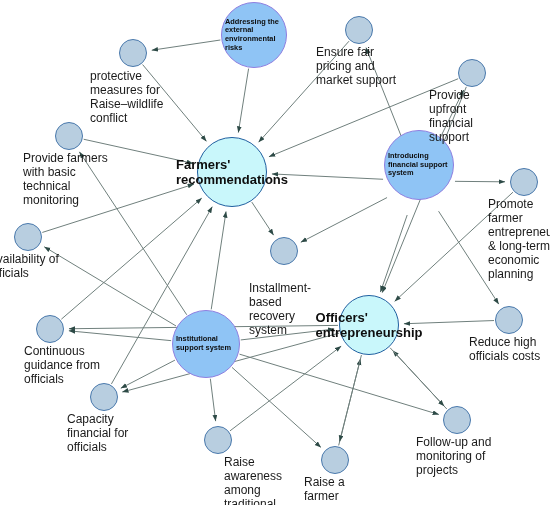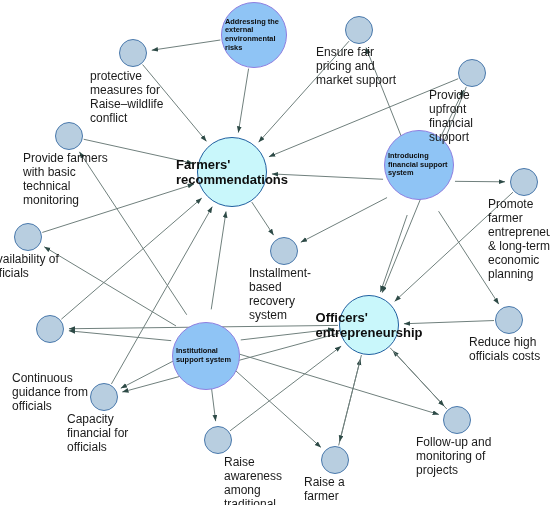--- a/index.html
+++ b/index.html
@@ -73,41 +73,41 @@
       </div>
       <div class="node hub" style="left: 339px; top: 295px; width: 60px; height: 60px;">
         <span>Officers' entrepreneurship</span>
       </div>
       <div class="node driver" style="left: 221px; top: 2px; width: 66px; height: 66px;">
         <span>Addressing the external environmental risks</span>
       </div>
       <div class="node driver" style="left: 384px; top: 130px; width: 70px; height: 70px;">
         <span>Introducing financial support system</span>
       </div>
-      <div class="node driver" style="left: 172px; top: 322px; width: 68px; height: 68px;">
+      <div class="node driver" style="left: 172px; top: 310px; width: 68px; height: 68px;">
         <span>Institutional support system</span>
       </div>
       <div class="node leaf" style="left: 119px; top: 39px; width: 28px; height: 28px;"></div>
       <div class="leaf-label" style="left: 90px; top: 70px; width: 86px;">protective measures for Raise–wildlife conflict</div>
       <div class="node leaf" style="left: 345px; top: 16px; width: 28px; height: 28px;"></div>
       <div class="leaf-label" style="left: 316px; top: 46px; width: 86px;">Ensure fair pricing and market support</div>
       <div class="node leaf" style="left: 458px; top: 59px; width: 28px; height: 28px;"></div>
       <div class="leaf-label" style="left: 429px; top: 89px; width: 62px;">Provide upfront financial support</div>
       <div class="node leaf" style="left: 55px; top: 122px; width: 28px; height: 28px;"></div>
       <div class="leaf-label" style="left: 23px; top: 152px; width: 92px;">Provide farmers with basic technical monitoring</div>
       <div class="node leaf" style="left: 510px; top: 168px; width: 28px; height: 28px;"></div>
       <div class="leaf-label" style="left: 488px; top: 198px; width: 72px;">Promote farmer entrepreneurship &amp; long-term economic planning</div>
       <div class="node leaf" style="left: 14px; top: 223px; width: 28px; height: 28px;"></div>
       <div class="leaf-label" style="left: -11px; top: 253px; width: 78px;">Availability of officials</div>
       <div class="node leaf" style="left: 270px; top: 237px; width: 28px; height: 28px;"></div>
-      <div class="leaf-label" style="left: 249px; top: 267px; width: 70px;">Installment-based recovery system</div>
+      <div class="leaf-label" style="left: 249px; top: 282px; width: 70px;">Installment-based recovery system</div>
       <div class="node leaf" style="left: 495px; top: 306px; width: 28px; height: 28px;"></div>
       <div class="leaf-label" style="left: 469px; top: 336px; width: 80px;">Reduce high officials costs</div>
       <div class="node leaf" style="left: 36px; top: 315px; width: 28px; height: 28px;"></div>
-      <div class="leaf-label" style="left: 12px; top: 345px; width: 86px; margin-top: 27px;">Continuous guidance from officials</div>
+      <div class="leaf-label" style="left: 24px; top: 345px; width: 86px;">Continuous guidance from officials</div>
       <div class="node leaf" style="left: 90px; top: 383px; width: 28px; height: 28px;"></div>
       <div class="leaf-label" style="left: 67px; top: 413px; width: 74px;">Capacity financial for officials</div>
       <div class="node leaf" style="left: 443px; top: 406px; width: 28px; height: 28px;"></div>
       <div class="leaf-label" style="left: 416px; top: 436px; width: 82px;">Follow-up and monitoring of projects</div>
       <div class="node leaf" style="left: 204px; top: 426px; width: 28px; height: 28px;"></div>
       <div class="leaf-label" style="left: 185px; top: 456px; width: 66px; margin-left: 39px;">Raise awareness among traditional farmers</div>
       <div class="node leaf" style="left: 321px; top: 446px; width: 28px; height: 28px;"></div>
       <div class="leaf-label" style="left: 304px; top: 476px; width: 62px;">Raise a farmer database</div>
     </div>
 </div>

